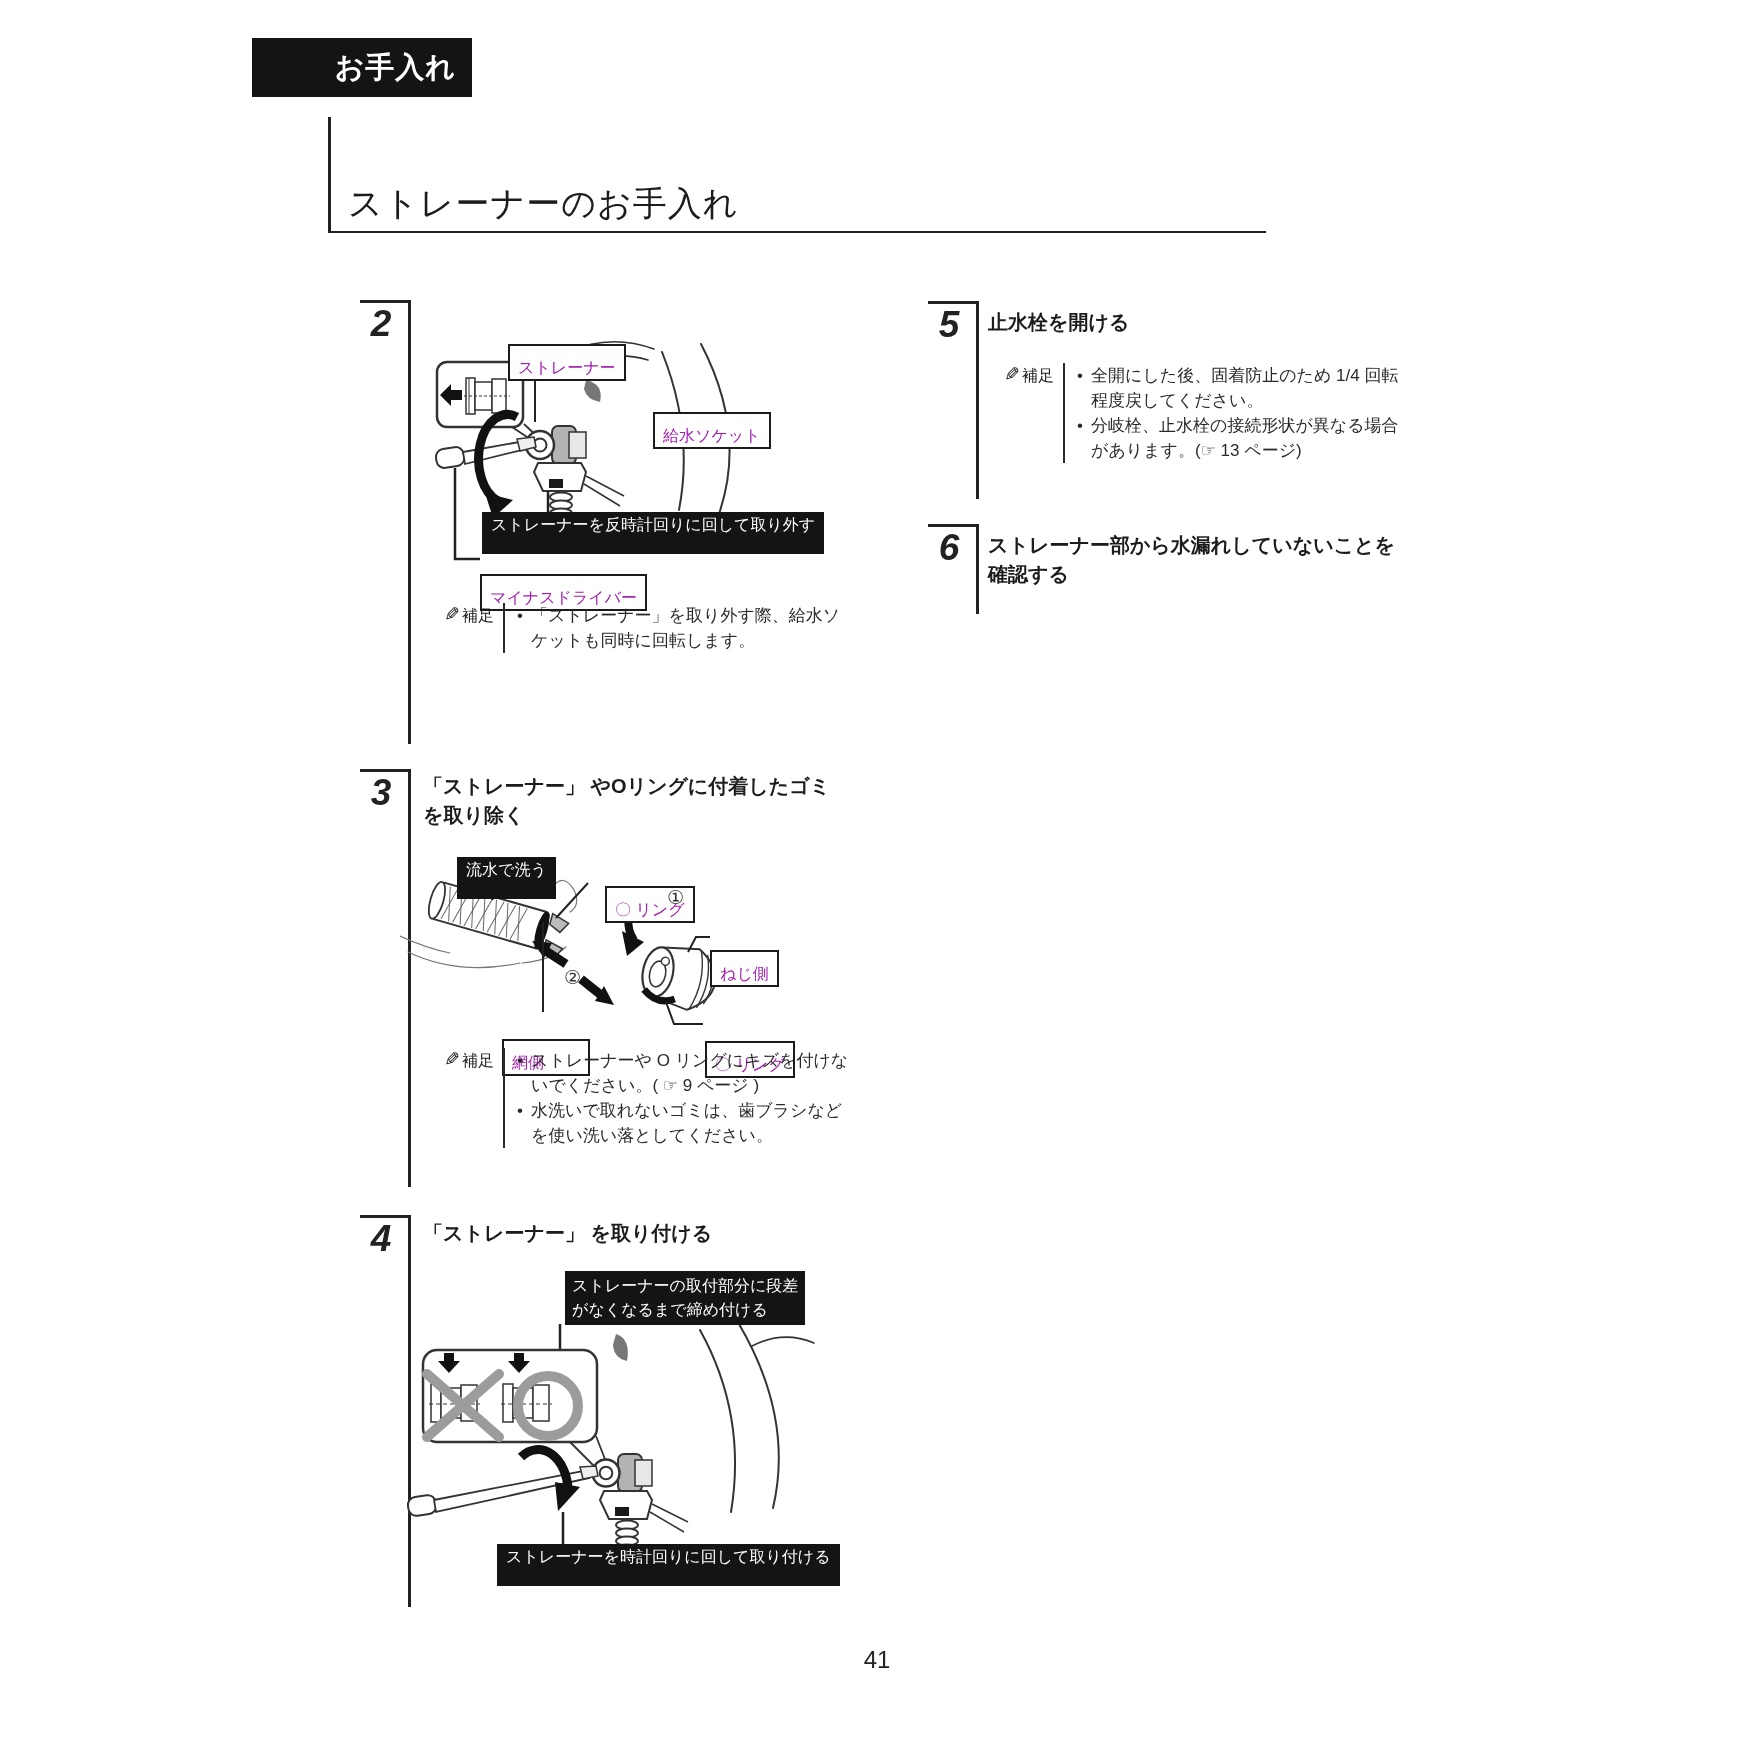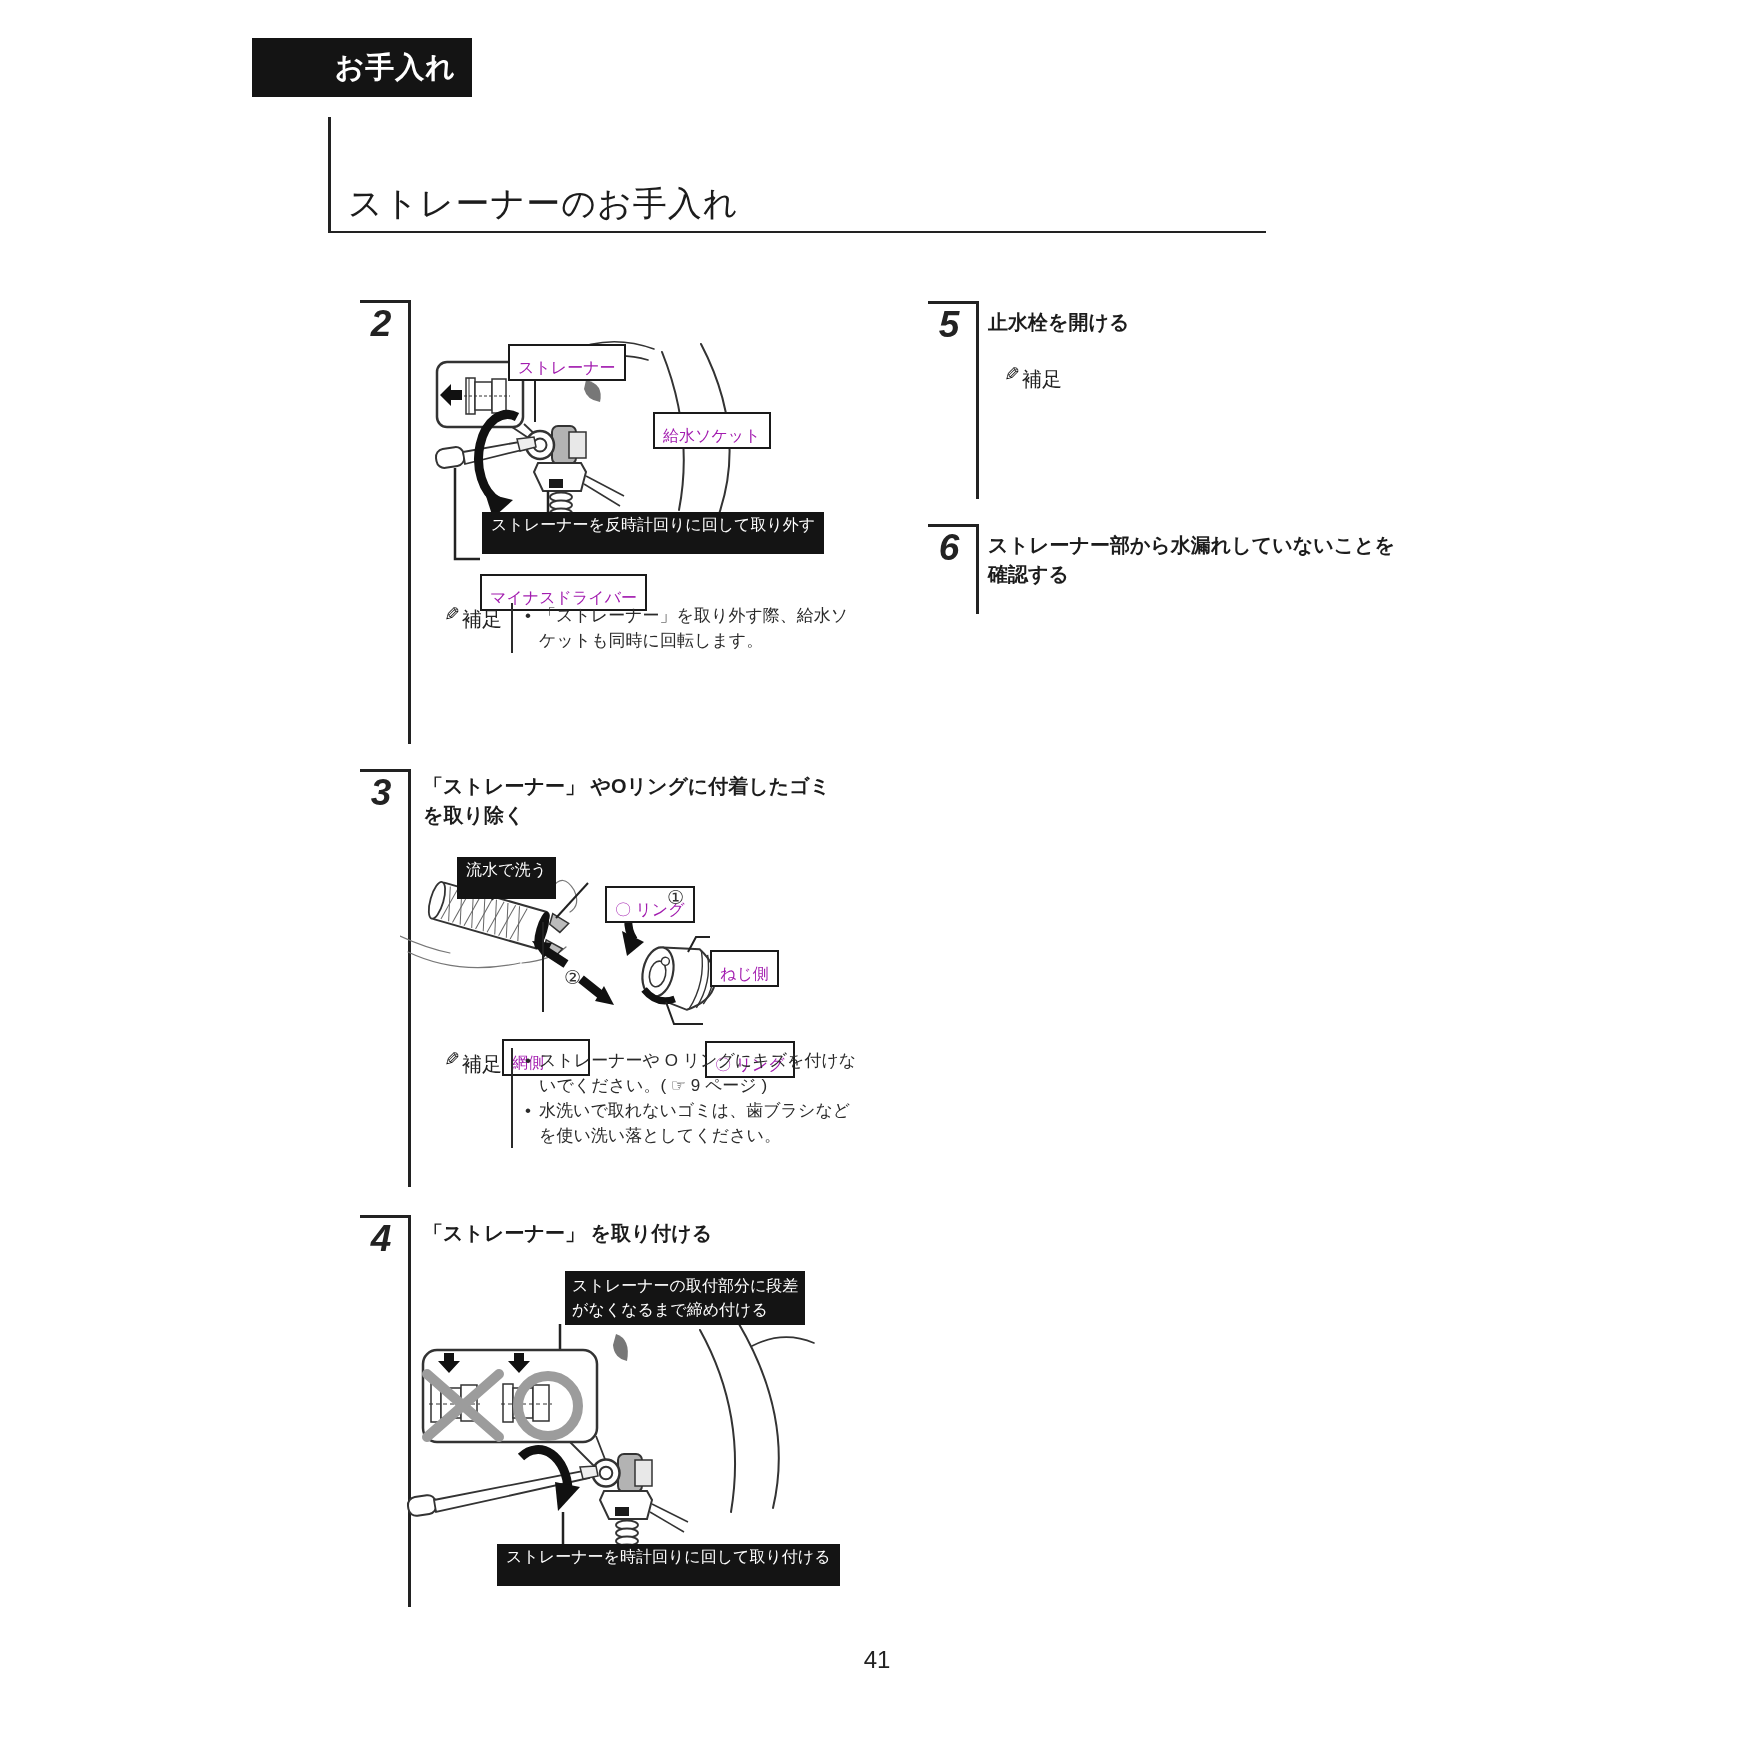--- a/index.html
+++ b/index.html
@@ -30,21 +30,21 @@
     padding:5px 9px 21px;white-space:nowrap;
   }
   .banner2{
     background:#141414;color:#fff;font-size:16px;line-height:24px;
     padding:3px 7px;white-space:nowrap;
   }
   .circled{font-size:19px;color:#333;}
   
   .note{display:flex;align-items:flex-start;}
   .note-ico{font-size:19px;color:#111;transform:scaleX(-1);display:inline-block;margin-top:0px;width:20px;}
-  .note-lbl{font-size:20px;color:#222;margin:3px 9px 0 2px;white-space:nowrap;}
+  .note-lbl{font-size:16px;color:#222;margin:3px 9px 0 2px;white-space:nowrap;}
   .note ul{
     list-style:none;margin:0;padding:0 0 0 10px;border-left:2.5px solid #2a2a2a;
   }
   .note li{
     position:relative;padding-left:16px;font-size:17px;line-height:25px;
     color:#2a2a2a;word-break:break-all;
   }
   .note li::before{content:"\2022";position:absolute;left:2px;}
   .w-left{width:340px;}
   .w-right{width:333px;}
@@ -260,20 +260,24 @@
 <div class="abs banner" style="left:497px;top:1544px;">ストレーナーを時計回りに回して取り付ける</div>
 
 <div class="abs rule" style="left:928px;top:301px;width:50px;height:3px;"></div>
 <div class="abs rule" style="left:976px;top:301px;width:3px;height:198px;"></div>
 <div class="abs step-num" style="left:926px;top:304px;width:46px;">5</div>
 <div class="abs step-heading" style="left:988px;top:308px;white-space:nowrap;">止水栓を開ける</div>
 
 <div class="abs note" style="left:1000px;top:363px;">
   <span class="note-ico">✎</span>
   <span class="note-lbl">補足</span>
+  <ul class="w-right">
+    <li>全開にした後、固着防止のため 1/4 回転程度戻してください。</li>
+    <li>分岐栓、止水栓の接続形状が異なる場合があります。(☞ 13 ページ)</li>
+  </ul>
 </div>
 
 <div class="abs rule" style="left:928px;top:524px;width:50px;height:3px;"></div>
 <div class="abs rule" style="left:976px;top:524px;width:3px;height:90px;"></div>
 <div class="abs step-num" style="left:926px;top:527px;width:46px;">6</div>
 <div class="abs step-heading" style="left:988px;top:531px;width:410px;">ストレーナー部から水漏れしていないことを確認する</div>
 
 <div class="abs page-num" style="top:1646px;">41</div>
 
 </body></html>

